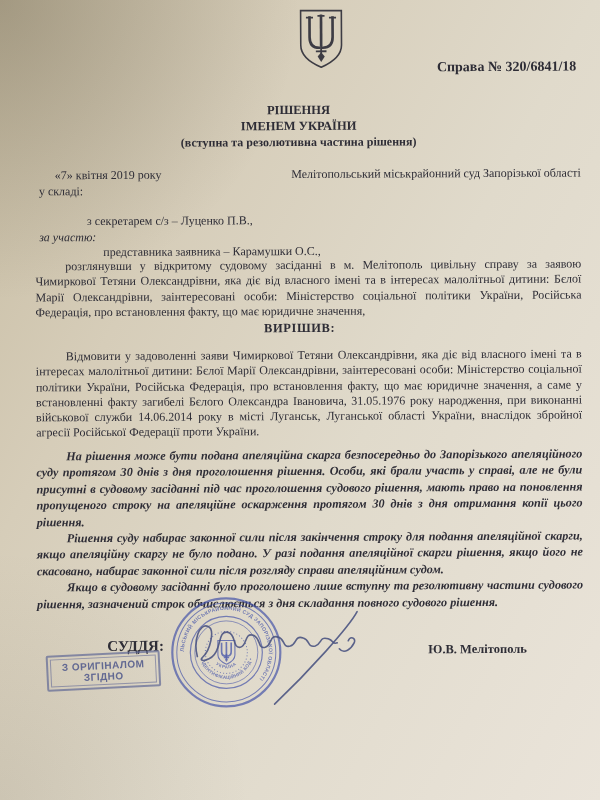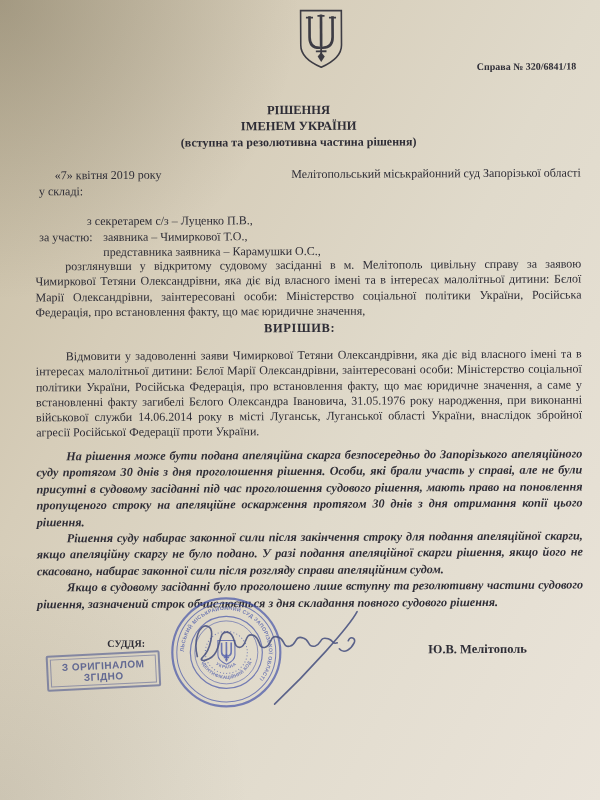--- a/index.html
+++ b/index.html
@@ -7,32 +7,32 @@
     width:600px;height:800px;overflow:hidden;position:relative;
     background:
       radial-gradient(circle at 0% 0%, rgba(70,62,45,.28), rgba(70,62,45,0) 30%),
       radial-gradient(circle at 0% 100%, rgba(80,72,55,.10), rgba(80,72,55,0) 25%),
       linear-gradient(118deg,#c7bca2 0%,#d6cdb9 28%,#e0dacb 58%,#eae4da 100%);
     font-family:"Liberation Serif", serif;
     color:#2e2d36;
   }
   .doc{position:absolute;inset:0;transform:rotate(-0.3deg);}
   .abs{position:absolute;}
-  .i{}
+  .i{font-style:italic;}
   .emblem{left:296px;top:8px;}
-  .case-block{top:60px;right:22px;text-align:right;font-size:10px;line-height:16px;font-weight:bold;}
+  .case-block{top:60px;right:22px;text-align:right;font-size:14px;line-height:16px;font-weight:bold;}
   .title-block{top:102px;left:0;right:0;text-align:center;font-weight:bold;font-size:12.5px;line-height:16px;}
   .title-note{font-size:12px;}
   .date-row{top:167px;left:56px;width:526px;display:flex;justify-content:space-between;font-size:12px;}
   .line{font-size:12px;white-space:nowrap;}
   .para{left:36px;width:546px;text-align:justify;text-indent:30px;font-size:12px;line-height:15.3px;}
   .resolved{top:321px;left:0;right:0;text-align:center;font-weight:bold;font-size:12.5px;letter-spacing:.6px;}
   .appeal{top:447px;left:36px;width:546px;text-align:justify;font-size:12.2px;line-height:16.4px;font-style:italic;font-weight:600;}
   .appeal p{margin:0;text-indent:30px;}
-  .sig-row-label{top:637px;left:106px;font-weight:bold;font-size:10px;}
+  .sig-row-label{top:637px;left:106px;font-weight:bold;font-size:15px;}
   .sig-row-name{top:643px;left:427px;font-weight:bold;font-size:12.5px;}
   .stamp{left:45px;top:652px;width:114px;height:36px;transform:rotate(-2.5deg);
     border:2.5px solid rgba(96,104,150,.70);border-radius:2px;padding:2px;box-sizing:border-box;}
   .stamp-inner{border:1.3px solid rgba(96,104,150,.60);width:100%;height:100%;box-sizing:border-box;
     display:flex;flex-direction:column;align-items:center;justify-content:center;
     font-family:"Liberation Sans",sans-serif;font-weight:bold;font-size:10px;line-height:11.5px;
     color:rgba(88,96,142,.92);letter-spacing:.5px;}
   .seal{left:168px;top:595px;}
   .signature{left:185px;top:600px;}
   .seal-text{font-family:"Liberation Sans",sans-serif;font-weight:bold;fill:rgba(65,80,168,.82);}
@@ -72,21 +72,20 @@
   </div>
 
   <div class="abs date-row">
     <span>«7» квітня 2019 року</span>
     <span>Мелітопольський міськрайонний суд Запорізької області</span>
   </div>
 
   <div class="abs line" style="top:183px;left:40px;text-align:center;">у складі:</div>
   <div class="abs line" style="top:213px;left:88px;">з секретарем с/з – Луценко П.В.,</div>
   <div class="abs line i" style="top:229px;left:40px;">за участю:</div>
-  <div class="abs line" style="top:229px;left:104px;">заявника – Чимиркової Т.О.,</div>
   <div class="abs line" style="top:244px;left:104px;">представника заявника – Карамушки О.С.,</div>
 
   <div class="abs para" style="top:258px;">розглянувши у відкритому судовому засіданні в м. Мелітополь цивільну справу за заявою Чимиркової Тетяни Олександрівни, яка діє від власного імені та в інтересах малолітньої дитини: Бєлої Марії Олександрівни, заінтересовані особи: Міністерство соціальної політики України, Російська Федерація, про встановлення факту, що має юридичне значення,</div>
 
   <div class="abs resolved">ВИРІШИВ:</div>
 
   <div class="abs para" style="top:348px;">Відмовити у задоволенні заяви Чимиркової Тетяни Олександрівни, яка діє від власного імені та в інтересах малолітньої дитини: Бєлої Марії Олександрівни, заінтересовані особи: Міністерство соціальної політики України, Російська Федерація, про встановлення факту, що має юридичне значення, а саме у встановленні факту загибелі Бєлого Олександра Івановича, 31.05.1976 року народження, при виконанні військової служби 14.06.2014 року в місті Луганськ, Луганської області України, внаслідок збройної агресії Російської Федерації проти України.</div>
 
   <div class="abs appeal">
     <p>На рішення може бути подана апеляційна скарга безпосередньо до Запорізького апеляційного суду протягом 30 днів з дня проголошення рішення. Особи, які брали участь у справі, але не були присутні в судовому засіданні під час проголошення судового рішення, мають право на поновлення пропущеного строку на апеляційне оскарження протягом 30 днів з дня отримання копії цього рішення.</p>

